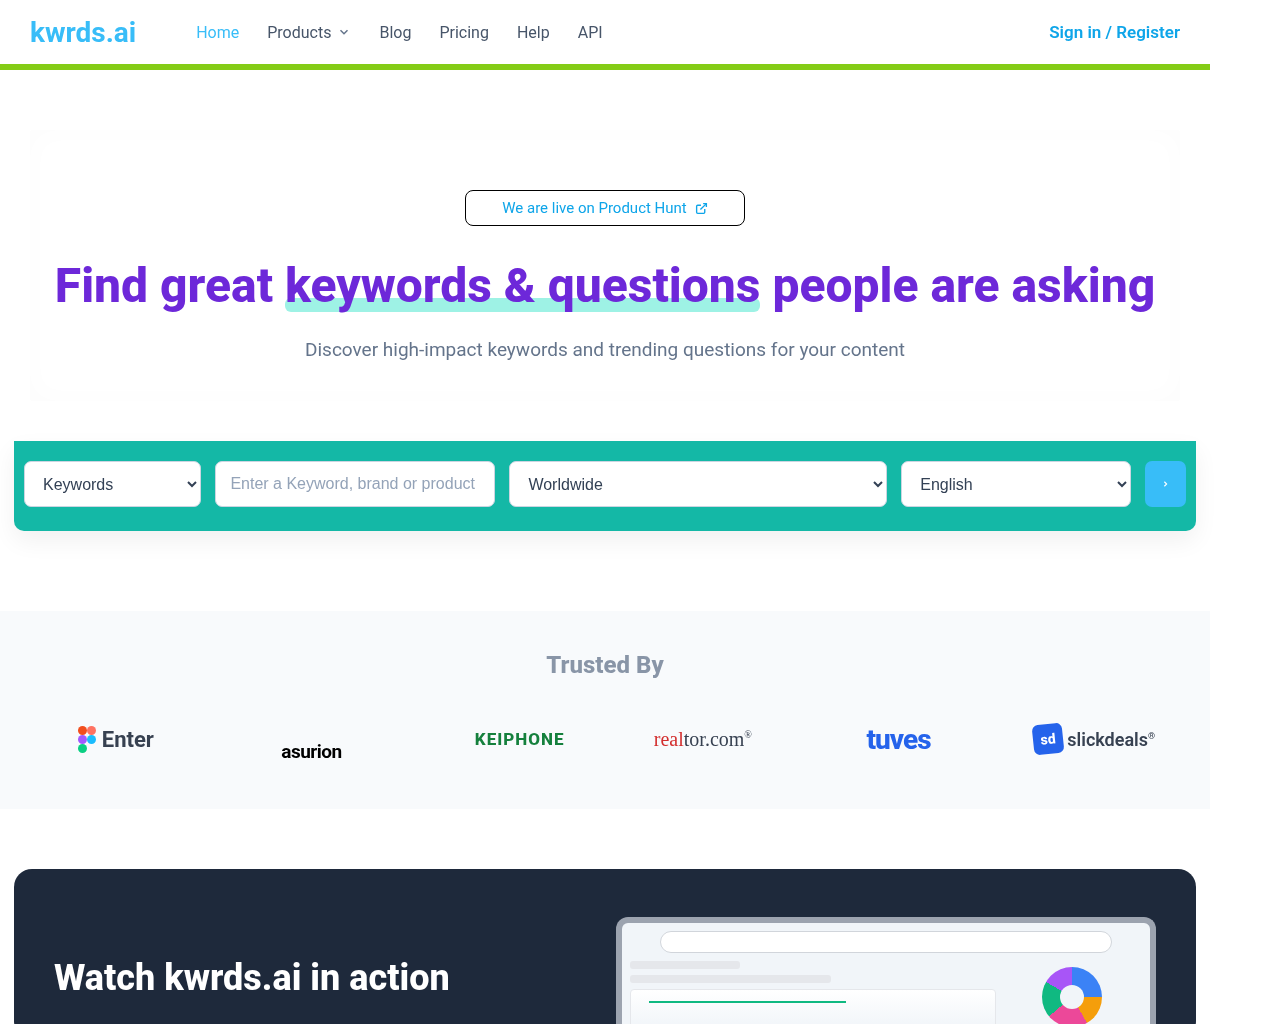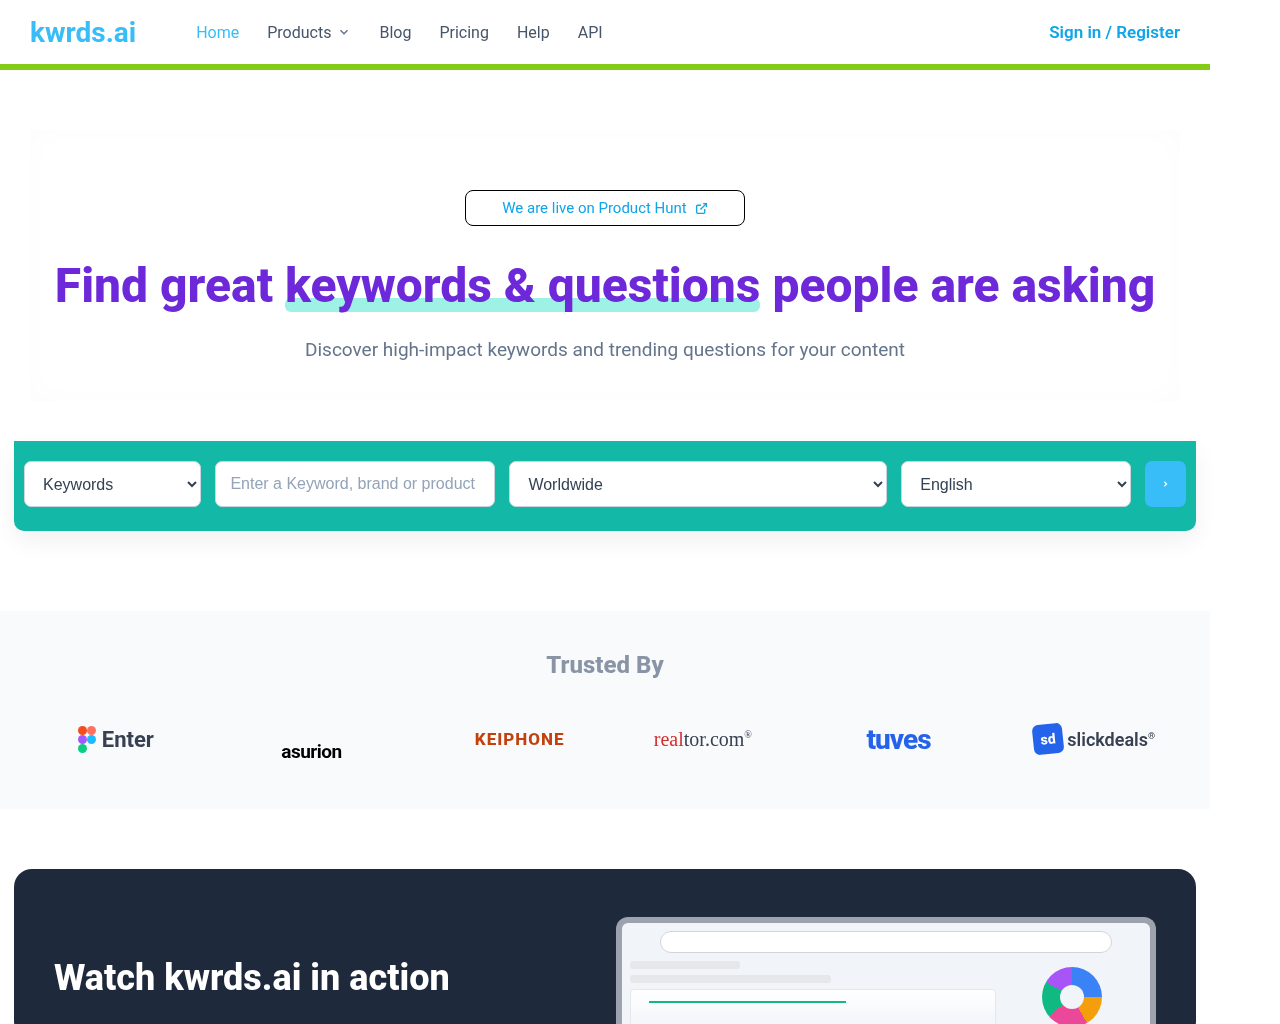--- a/index.html
+++ b/index.html
@@ -176,21 +176,21 @@
   }
   .logo-text {
     font-size: 22px;
     font-weight: 700;
     color: #374151;
   }
   .figma-logo { display:flex; align-items:center; gap:6px; }
   .figma-logo .shape { display:flex; flex-direction:column; }
   .fdot { width:9px; height:9px; border-radius:50%; }
   .asurion { font-weight:700; letter-spacing:-0.5px; color:#000000; font-size:19px;margin-top:24px; }
-  .keiphone { font-weight:800; letter-spacing:1px; color:#c2410c; font-size:17px;margin-left:25px; }
+  .keiphone { font-weight:800; letter-spacing:1px; color:#15803d; font-size:17px;margin-left:25px; }
   .realtor { font-family: Georgia, serif; font-size:20px; color:#374151; }
   .realtor .r { color:#d32f2f;text-align:center; }
   .tuves { font-weight:800; font-size:28px; color:#2563eb; letter-spacing:-1px; }
   .slickdeals { display:flex; align-items:center; gap:4px; }
   .sd-badge { width:30px; height:30px; background:#2563eb; border-radius:6px; color:#fff; display:flex; align-items:center; justify-content:center; font-weight:800; font-size:14px; transform: rotate(-6deg); }
   .sd-text { font-size:18px; font-weight:600; color:#374151; }
 
   
   .action-wrap { padding: 60px 14px 0; }
   .action {

